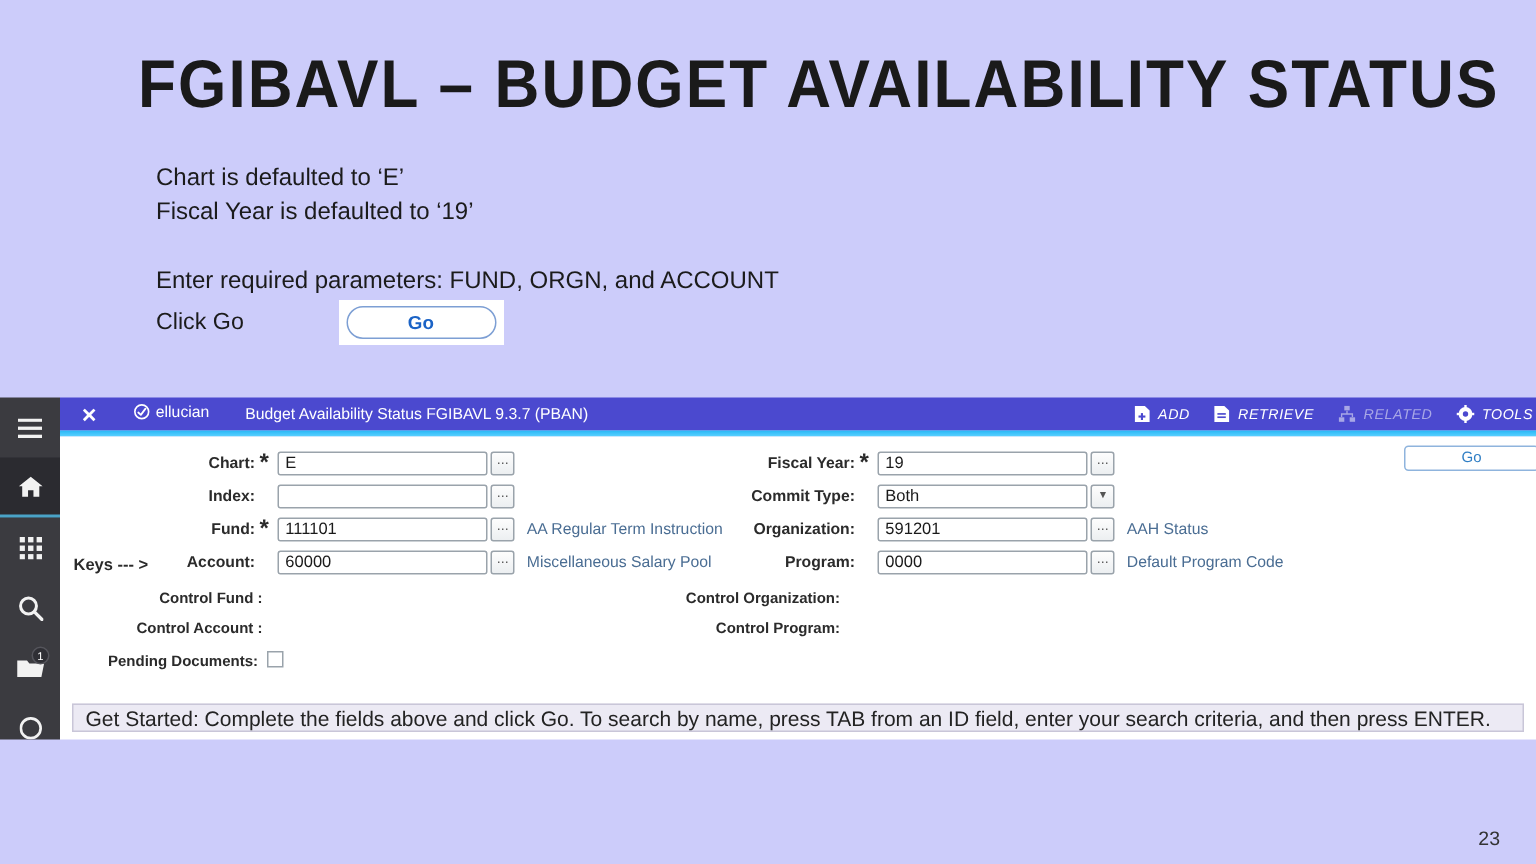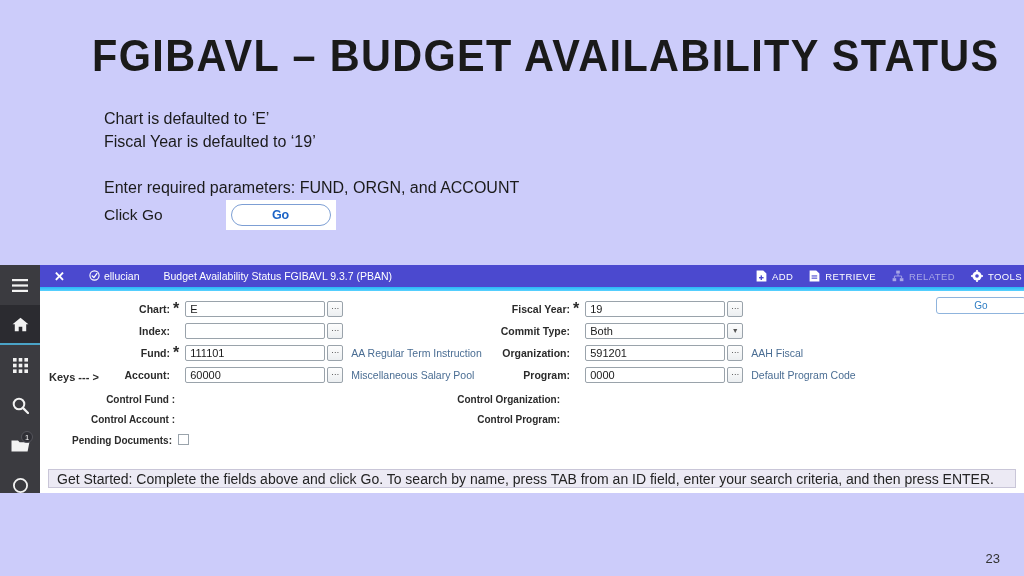--- a/index.html
+++ b/index.html
@@ -110,21 +110,21 @@
   }
   .app-header .accent-line {
     position: absolute;
     left: 0; bottom: -4px;
     width: 984px; height: 4px;
     background: linear-gradient(#29b6f6, #59d2ff);
   }
   .hdr-close { margin-left: 14px; font-size: 13px; font-weight: bold; cursor: pointer; }
   .hdr-logo { margin-left: 24px; display: flex; align-items: flex-start; gap: 4px; font-size: 10.5px; }
   .hdr-title { margin-left: 24px; font-size: 10.5px; }
-  .hdr-right { margin-left: auto; display: flex; align-items: flex-end; gap: 16px; padding-right: 2px; }
+  .hdr-right { margin-left: auto; display: flex; align-items: flex-end; gap: 16px; padding-right: 2px; font-style: italic; }
   .hdr-action { display: flex; align-items: center; gap: 5px; font-size: 9.5px; letter-spacing: .4px; }
   .hdr-action.disabled { color: #a8a7e6; }
   .hdr-action svg { display: block; }
 
   
   .app-body {
     position: absolute;
     left: 40px; top: 26px;
     width: 984px; height: 202px;
     background: #ffffff;
@@ -432,21 +432,21 @@
         <span class="f-btn">
             <span class="chev">▼</span>
           </span>
         <span class="f-desc"></span>
       </div>
       <div class="form-row">
         <span class="f-label" style="width:100px">Organization:</span>
         <span class="req" style="visibility:hidden">*</span>
         <span class="f-input" style="width:140px">591201</span>
         <span class="f-btn">⋯</span>
-        <span class="f-desc">AAH Fiscal</span>
+        <span class="f-desc">AAH Status</span>
       </div>
       <div class="form-row">
         <span class="f-label" style="width:100px">Program:</span>
         <span class="req" style="visibility:hidden">*</span>
         <span class="f-input" style="width:140px">0000</span>
         <span class="f-btn">⋯</span>
         <span class="f-desc">Default Program Code</span>
       </div>
     </div>
 

